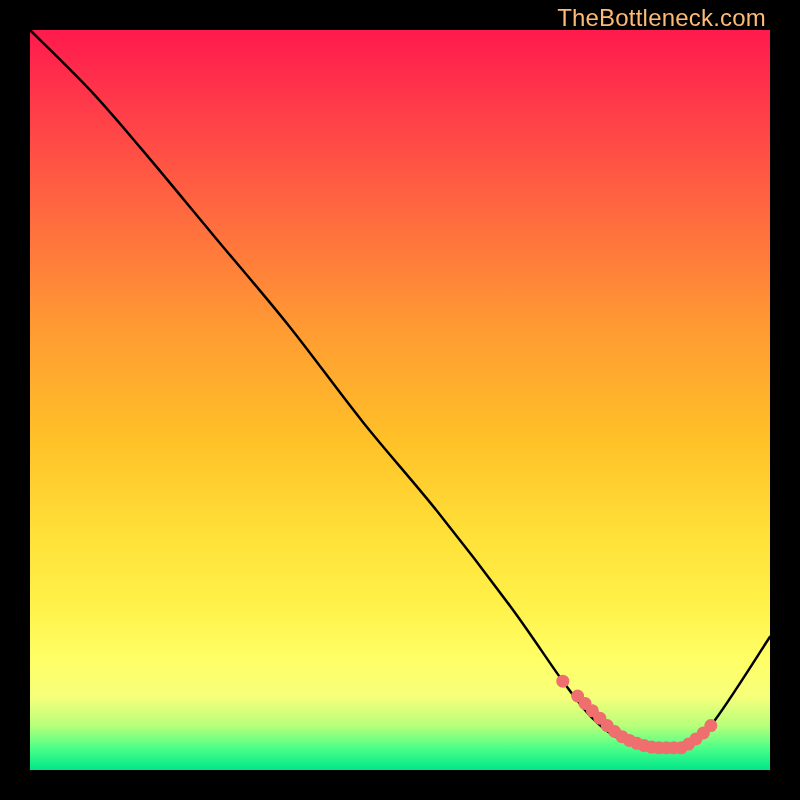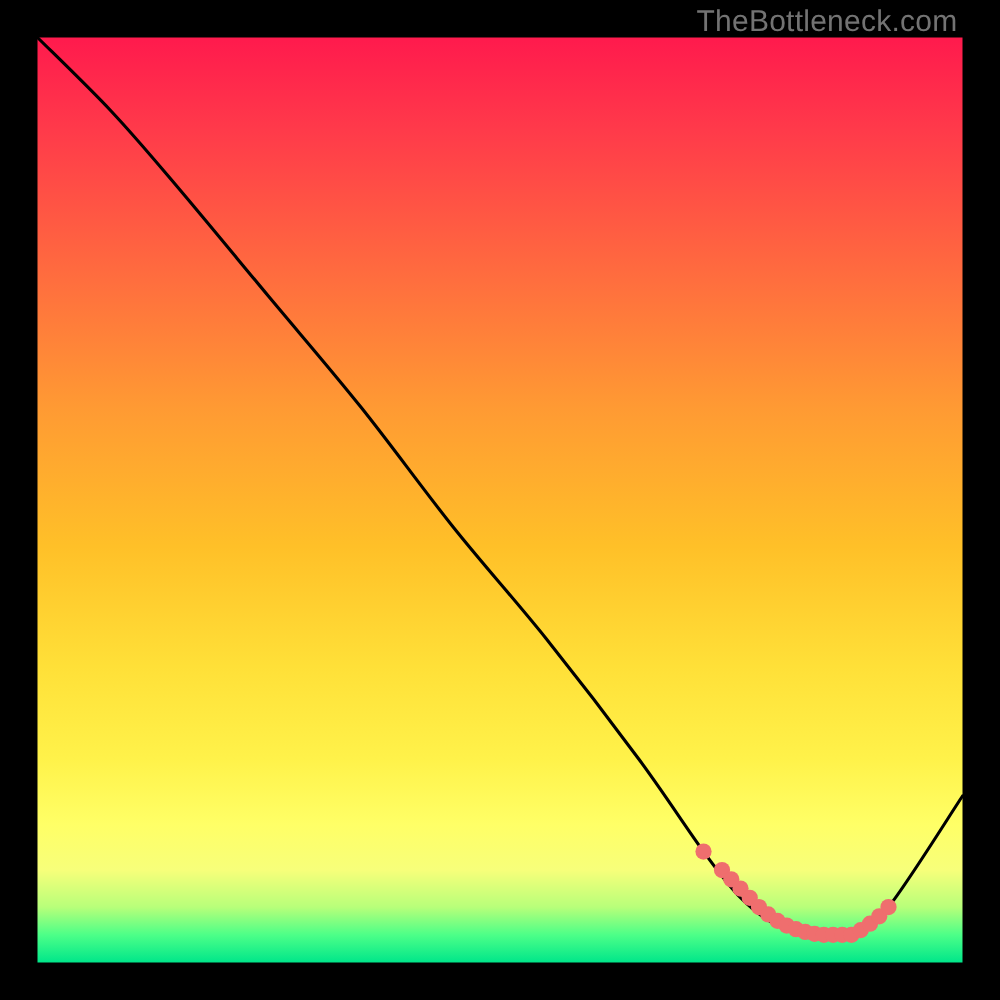--- a/index.html
+++ b/index.html
@@ -36,21 +36,21 @@
       #f7ff7a 90%,
       #b8ff7a 94%,
       #4dff88 97%,
       #00e68a 100%
     );
   }
   .watermark {
     position: absolute;
     top: 4px;
     right: 34px;
-    color: #737373;
+    color: #fdba74;
     font-size: 24px;
     font-weight: 500;
     letter-spacing: 0.2px;
     user-select: none;
   }
   svg.curve {
     position: absolute;
     left: 0;
     top: 0;
     width: 740px;

